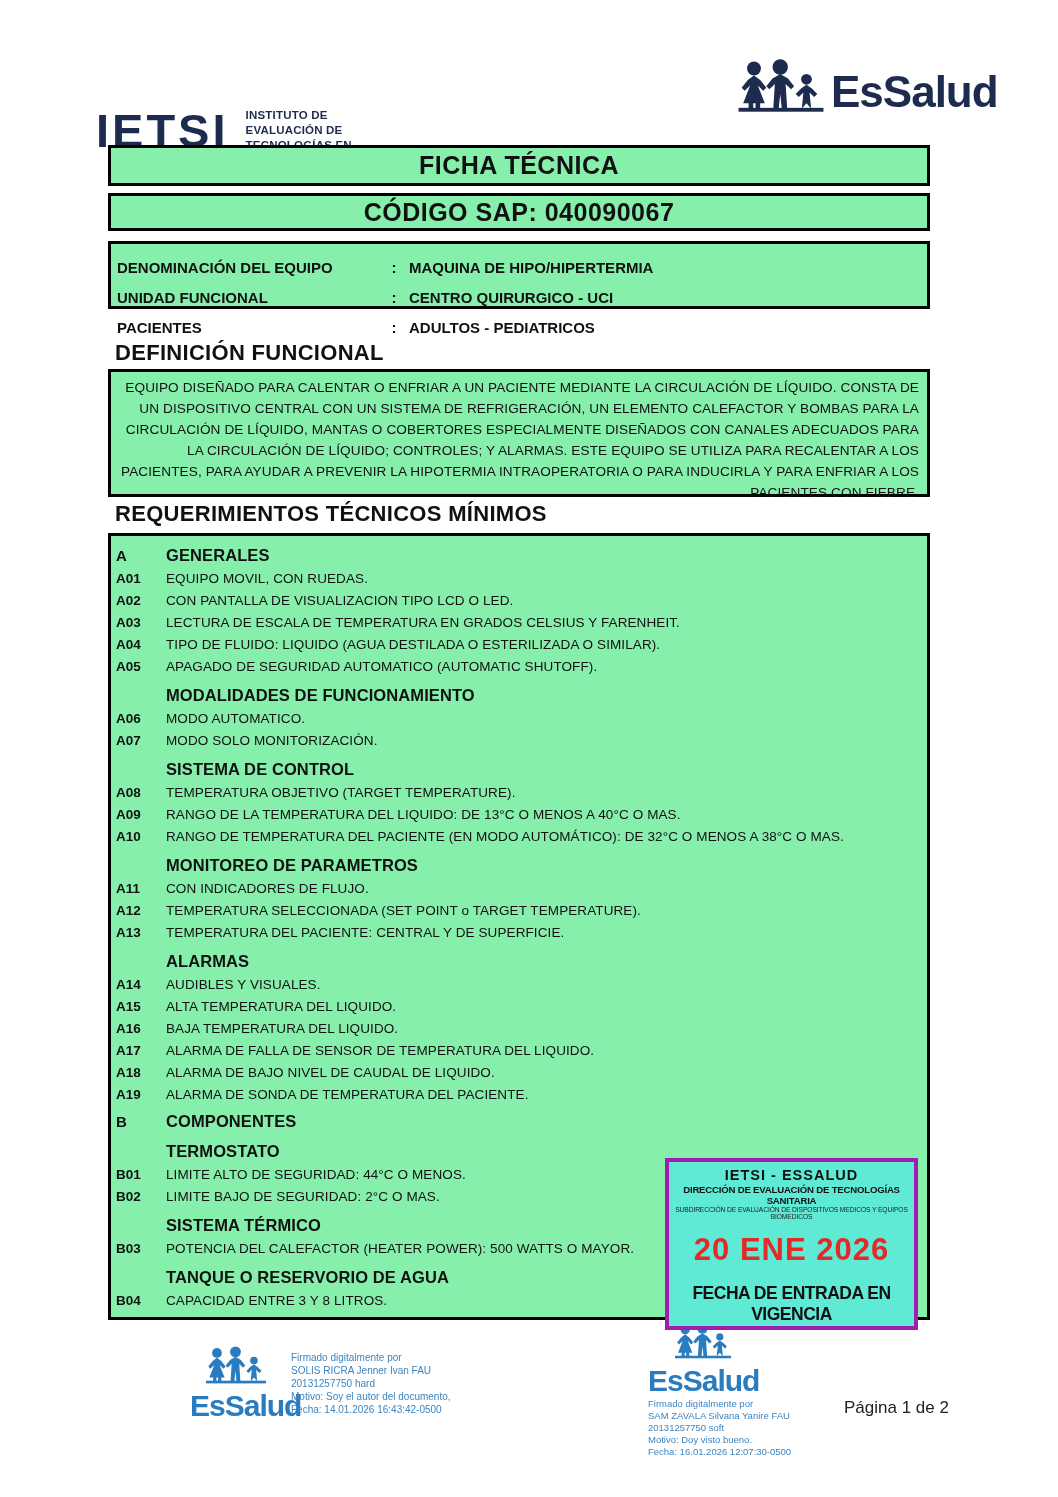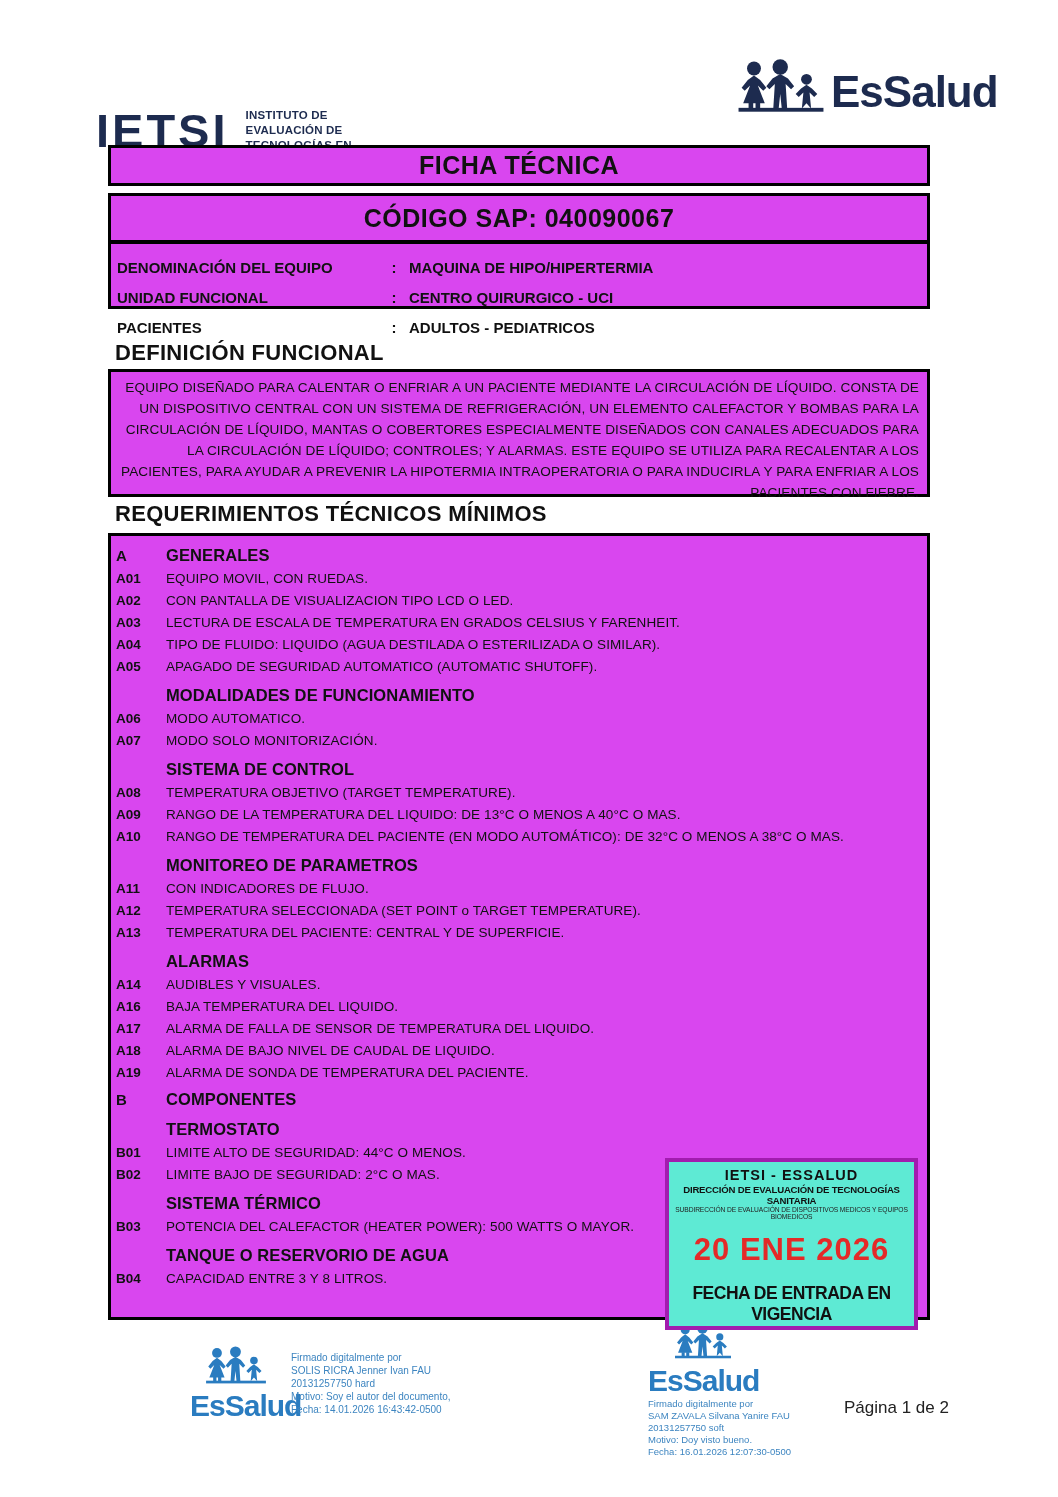--- a/index.html
+++ b/index.html
@@ -16,24 +16,24 @@
   .ietsi-acronym { font-size:47px; font-weight:bold; letter-spacing:3px; line-height:0.95; }
   .ietsi-brand { font-size:27px; font-weight:bold; letter-spacing:0.5px; margin-top:-2px; }
   .ietsi-divider { width:3px; background:#1d2b4f; }
   .ietsi-institute { padding-left:2px; padding-top:8px; font-size:11.5px; font-weight:bold; line-height:1.3; letter-spacing:0.2px; }
 
   .essalud-logo-top { position:absolute; left:737px; top:58px; display:flex; align-items:flex-end; color:#1d2b4f; }
   .essalud-logo-top .fam-svg { width:88px; height:58px; }
   .essalud-wordmark-top { font-size:44px; font-weight:bold; letter-spacing:-1px; line-height:1; margin-left:6px; margin-bottom:2px; }
 
   
-  .box { position:absolute; left:108px; width:822px; border:3px solid #000; background:#d946ef; }
+  .box { position:absolute; left:108px; width:822px; border:3px solid #000; background:#86efac; }
   .title-box { top:145px; height:41px; display:flex; align-items:center; justify-content:center; }
   .title-text { font-size:25px; font-weight:bold; letter-spacing:0.5px; }
-  .code-box { top:193px; height:50px; display:flex; align-items:center; justify-content:center; }
+  .code-box { top:193px; height:38px; display:flex; align-items:center; justify-content:center; }
 
   
   .info-box { top:241px; height:68px; padding:8px 6px 0 6px; }
   .info-row { display:flex; height:30px; align-items:center; font-weight:bold; font-size:15px; }
   .info-label { width:262px; }
   .info-sep { width:30px; text-align:center; }
   .info-value { flex:1; }
 
   
   .sec-heading { position:absolute; left:115px; font-size:22px; font-weight:bold; letter-spacing:0.3px; }
@@ -225,20 +225,24 @@
       </div>
       <div class="req-row kind-sub">
         <span class="req-code"></span>
         <span class="req-text">ALARMAS</span>
       </div>
       <div class="req-row kind-item">
         <span class="req-code">A14</span>
         <span class="req-text">AUDIBLES Y VISUALES.</span>
       </div>
       <div class="req-row kind-item">
+        <span class="req-code">A15</span>
+        <span class="req-text">ALTA TEMPERATURA DEL LIQUIDO.</span>
+      </div>
+      <div class="req-row kind-item">
         <span class="req-code">A16</span>
         <span class="req-text">BAJA TEMPERATURA DEL LIQUIDO.</span>
       </div>
       <div class="req-row kind-item">
         <span class="req-code">A17</span>
         <span class="req-text">ALARMA DE FALLA DE SENSOR DE TEMPERATURA DEL LIQUIDO.</span>
       </div>
       <div class="req-row kind-item">
         <span class="req-code">A18</span>
         <span class="req-text">ALARMA DE BAJO NIVEL DE CAUDAL DE LIQUIDO.</span>

